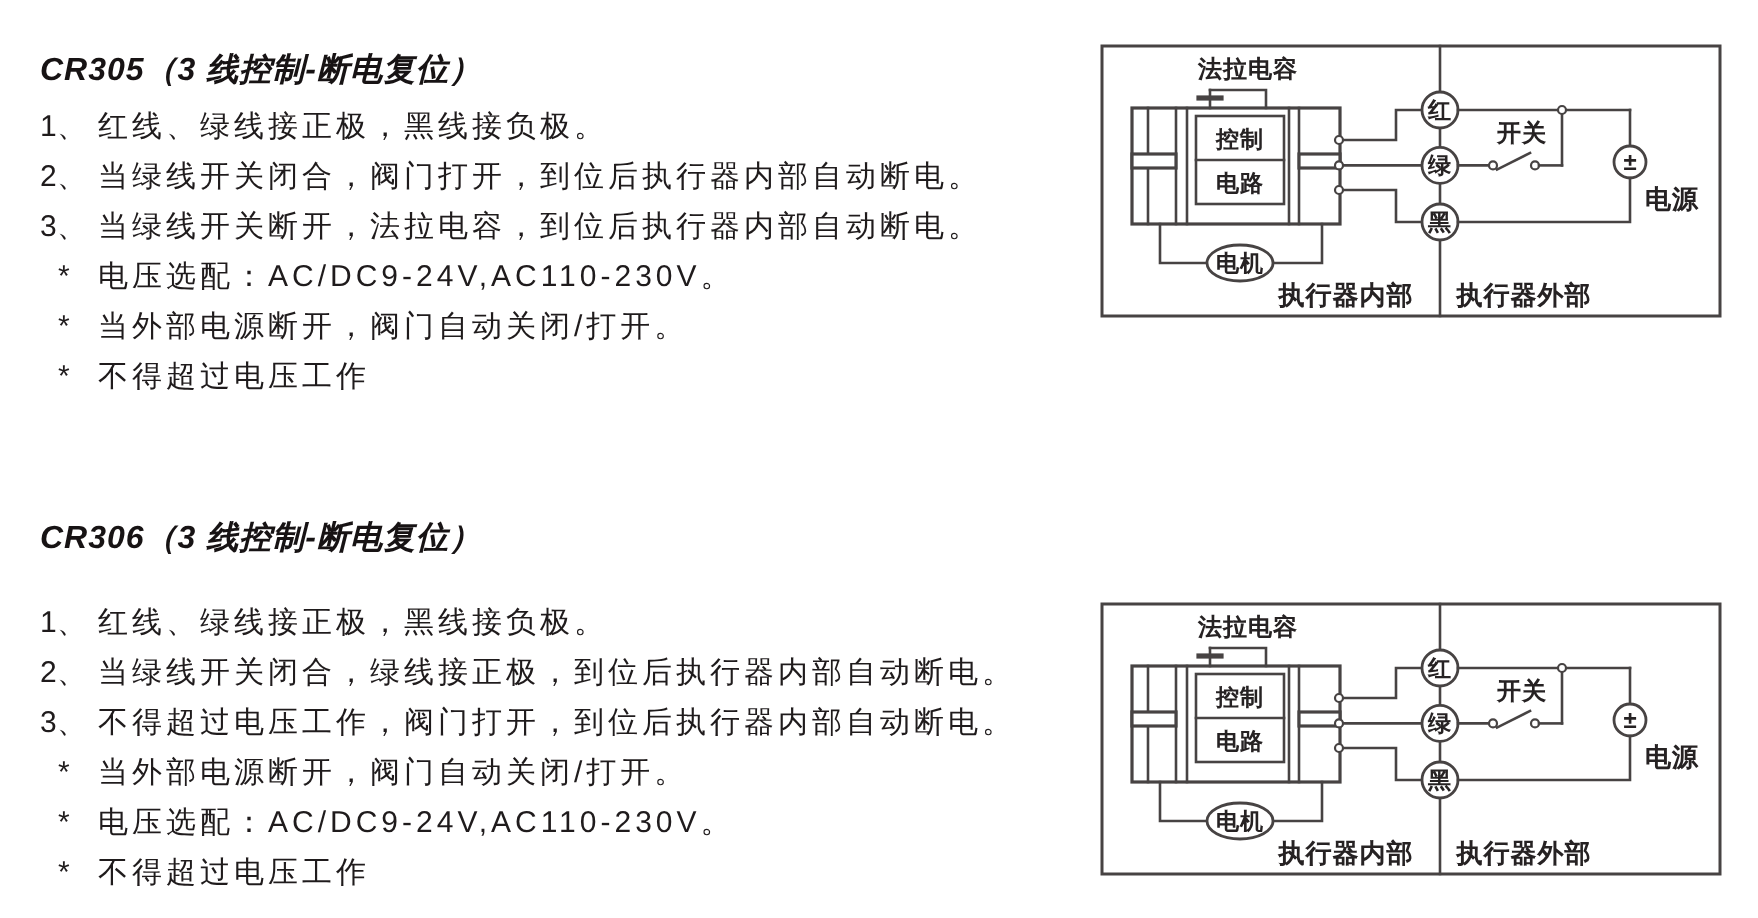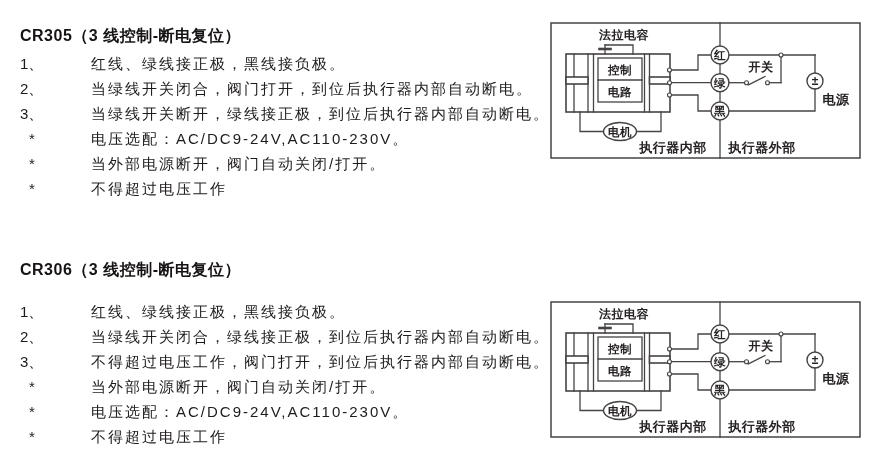--- a/index.html
+++ b/index.html
@@ -4,30 +4,30 @@
 <style>
   html,body{margin:0;padding:0;}
   body{
     width:879px;height:459px;position:relative;overflow:hidden;
     background:#ffffff;
     font-family:"Liberation Sans", sans-serif;
   }
   .title{
     position:absolute;left:20px;
     font-size:16px;font-weight:700;color:#171314;
-    letter-spacing:.5px;white-space:nowrap;line-height:20px;
+    letter-spacing:.5px;white-space:nowrap;line-height:20px;font-style:italic;
   }
   .lines{
     position:absolute;left:20px;
     font-size:15px;color:#1f1b1c;letter-spacing:2px;white-space:nowrap;
   }
   .line{display:flex;height:25px;line-height:25px;}
   .line .m{flex:0 0 29px;letter-spacing:0;box-sizing:border-box;}
   .line.star .m{padding-left:9px;}
-  .line .t{flex:0 0 auto;margin-left:42px;}
+  .line .t{flex:0 0 auto;}
   svg.diag{position:absolute;}
   .diag line,.diag polyline,.diag rect,.diag ellipse,.diag circle{
     stroke:#474343;stroke-width:1.3;fill:none;
     stroke-linecap:square;
   }
   .diag rect.box{stroke-width:1.5;}
   .diag rect.bodyrect{stroke-width:1.6;}
   .diag rect.stub{fill:#fff;stroke-width:1.6;}
   .diag rect.ctrlbox{fill:#fff;}
   .diag circle.node{fill:#fff;stroke-width:1.4;}
@@ -52,21 +52,21 @@
   <div class="line">
       <span class="m">1、</span>
       <span class="t">红线、绿线接正极，黑线接负极。</span>
     </div>
   <div class="line">
       <span class="m">2、</span>
       <span class="t">当绿线开关闭合，阀门打开，到位后执行器内部自动断电。</span>
     </div>
   <div class="line">
       <span class="m">3、</span>
-      <span class="t">当绿线开关断开，绿线接正极，到位后执行器内部自动断电。</span>
+      <span class="t">当绿线开关断开，法拉电容，到位后执行器内部自动断电。</span>
     </div>
   <div class="line star">
       <span class="m">*</span>
       <span class="t">电压选配：AC/DC9-24V,AC110-230V。</span>
     </div>
   <div class="line star">
       <span class="m">*</span>
       <span class="t">当外部电源断开，阀门自动关闭/打开。</span>
     </div>
   <div class="line star">

